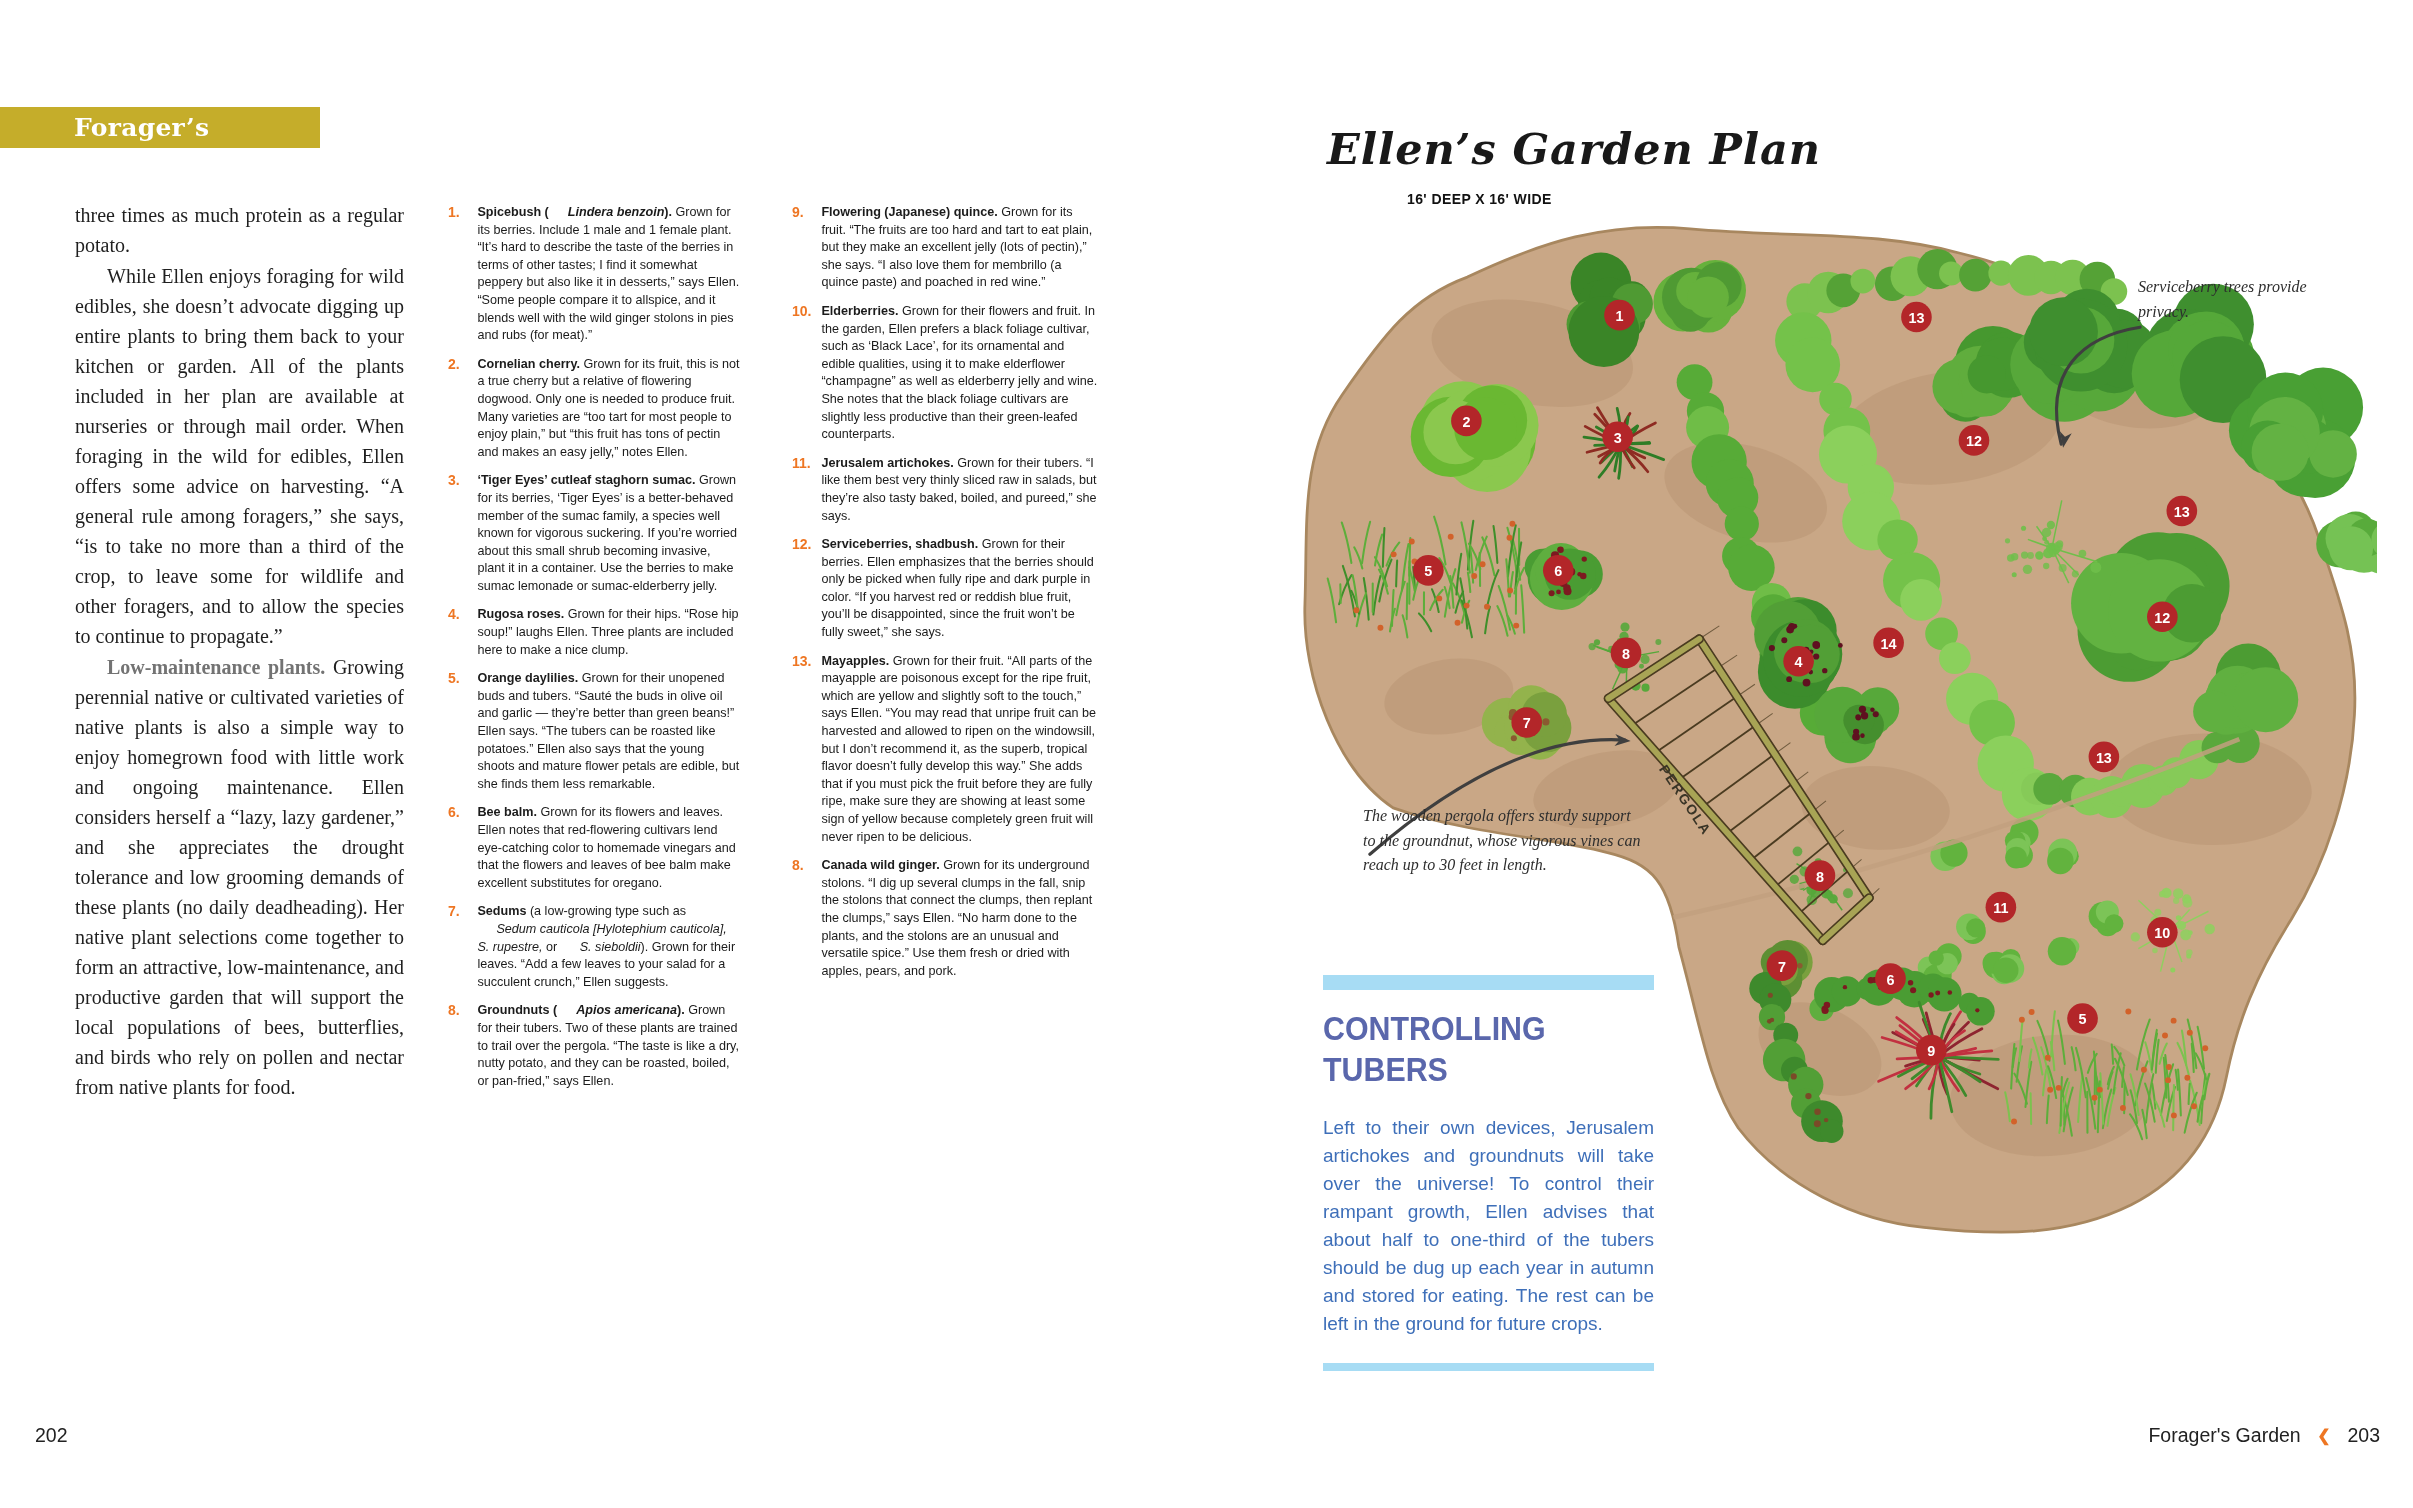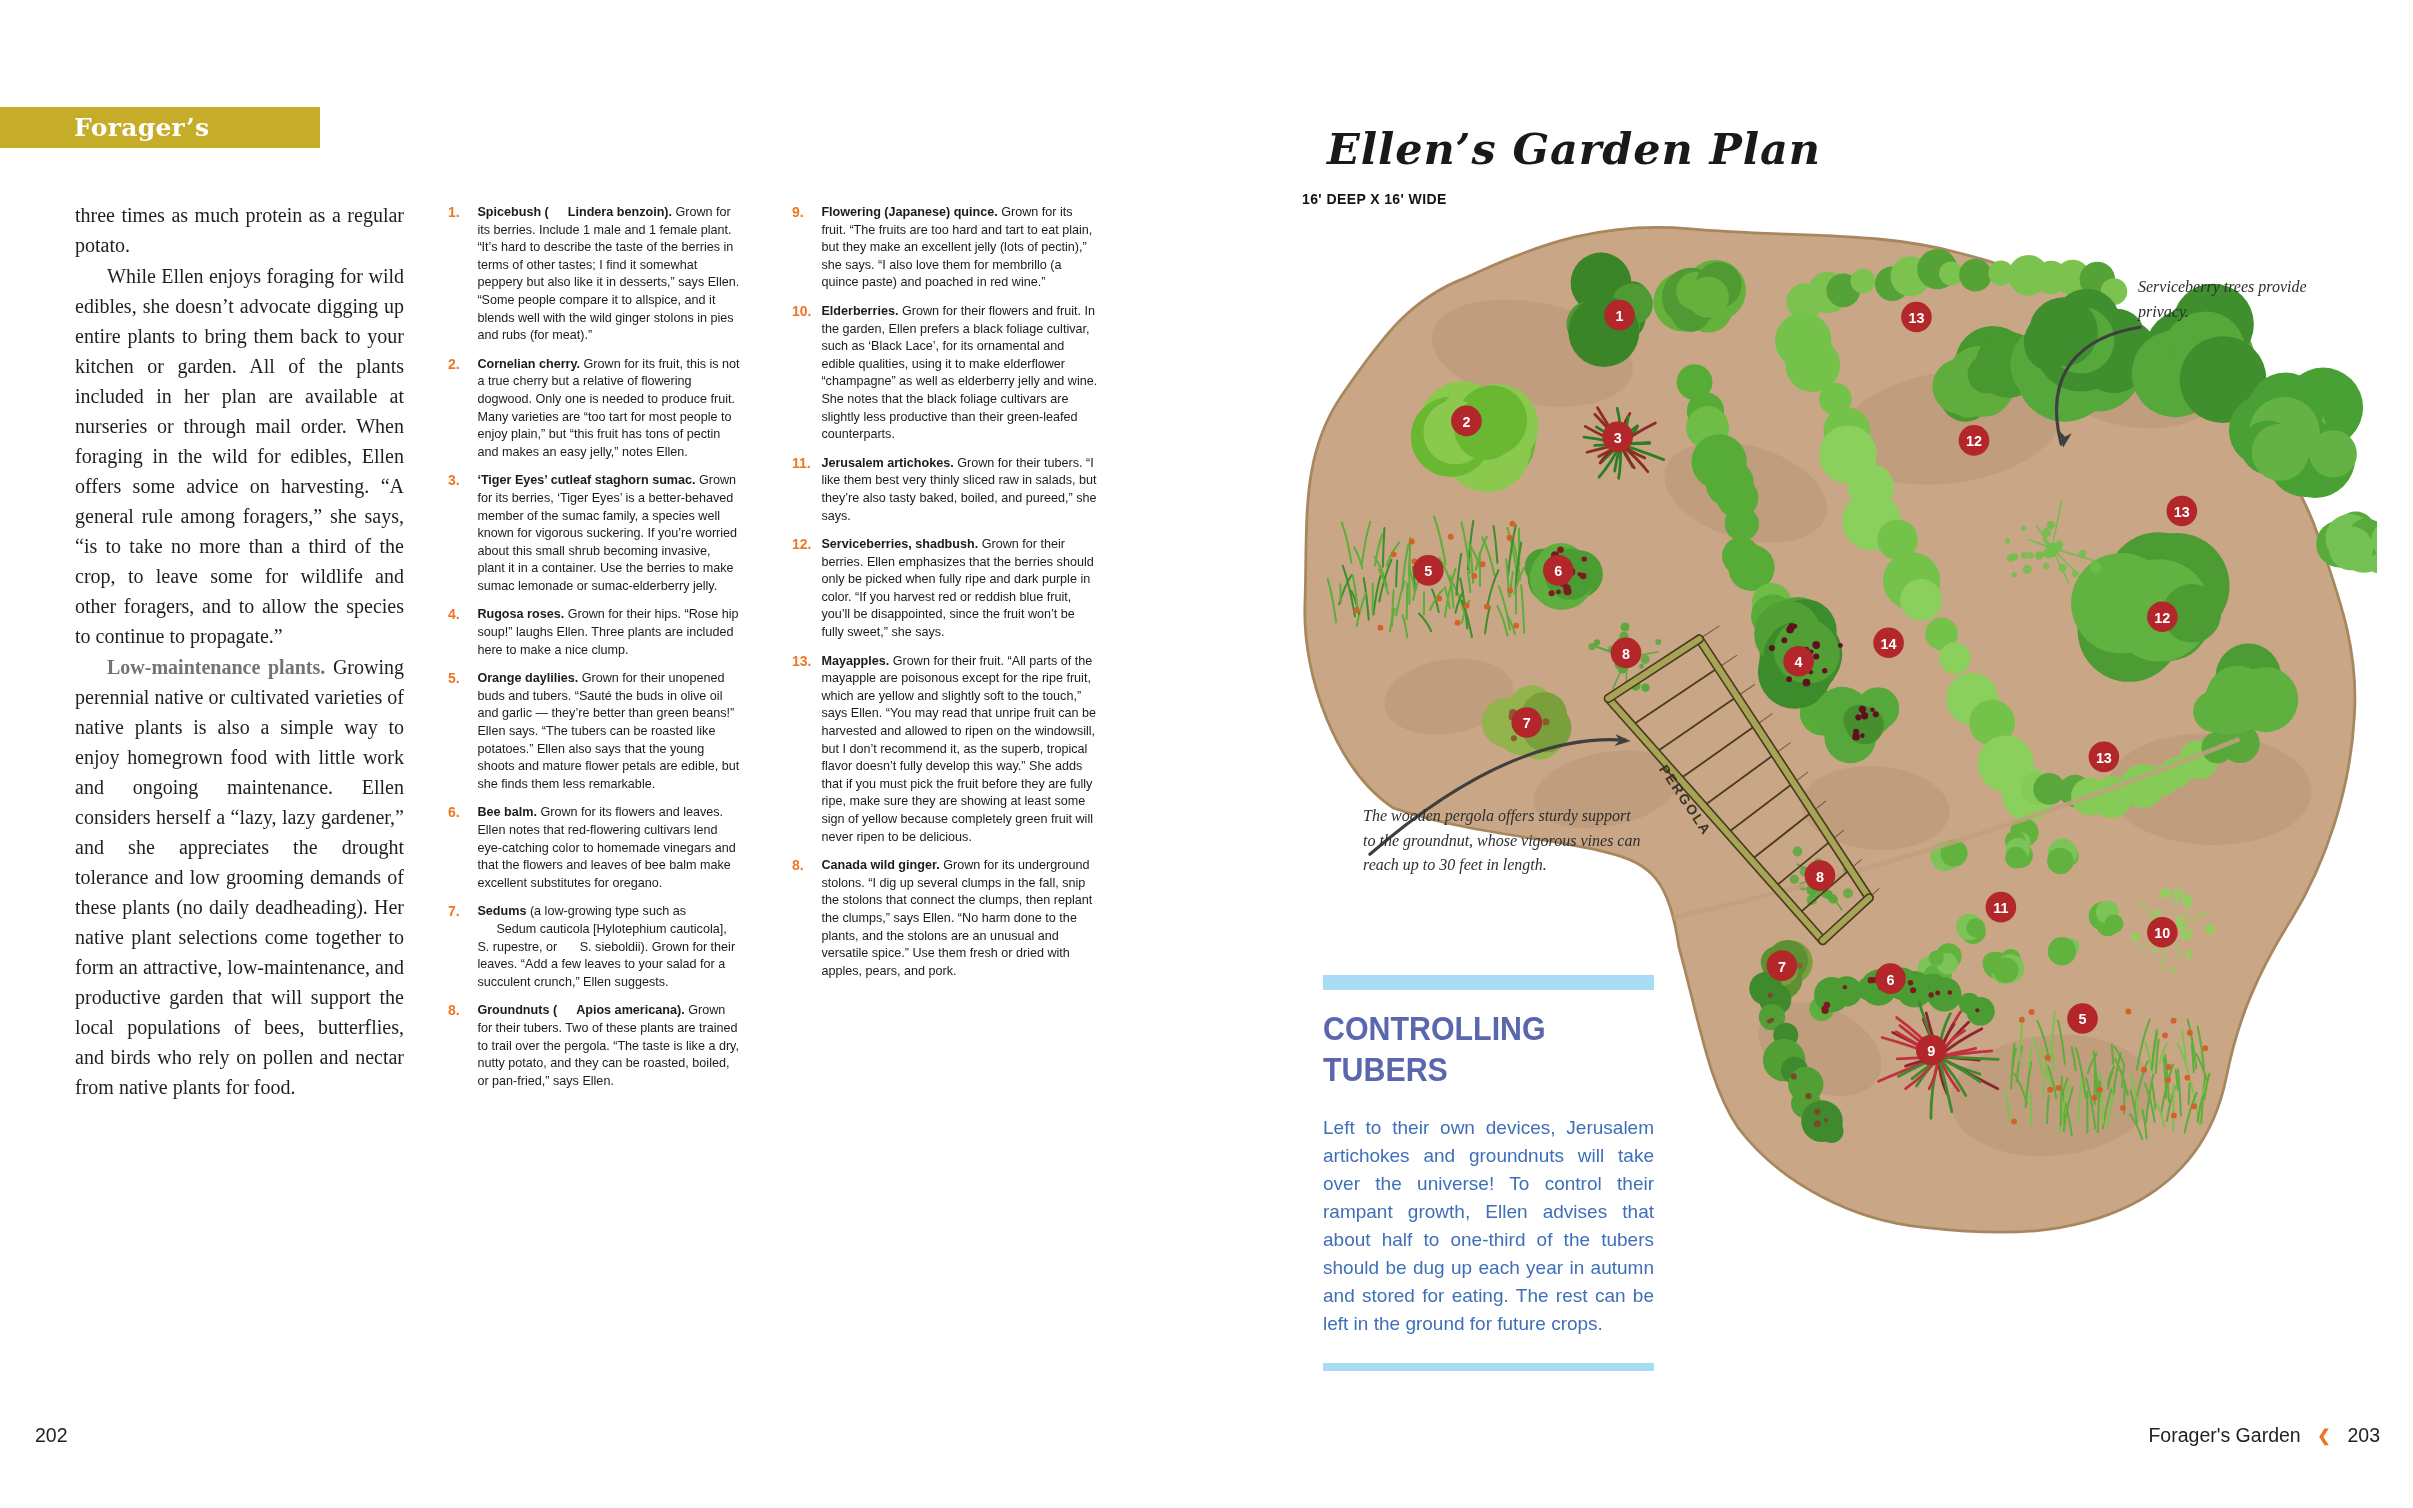--- a/index.html
+++ b/index.html
@@ -18,25 +18,25 @@
   .lead{font-weight:bold;color:#737373;}
 
   .list-col{position:absolute;top:204px;font-family:"Liberation Sans",sans-serif;
       font-size:12.6px;line-height:17.6px;color:#1b1b1b;}
   .col1{left:448px;width:293px;}
   .col2{left:792px;width:308px;}
   .pl-item{display:flex;margin-bottom:11px;}
   .pl-num{flex:0 0 22px;width:22px;margin-right:7.4px;color:#ee7623;font-weight:bold;font-size:14px;}
   .pl-text{flex:1;}
   .pl-text .b{font-weight:bold;}
-  .pl-text .i{padding-left:19px;}
+  .pl-text .i{font-style:italic;padding-left:19px;}
 
   .plan-title{position:absolute;left:1327px;top:124px;font-family:"DejaVu Serif",serif;
       font-style:italic;font-weight:600;font-size:43px;color:#191919;letter-spacing:0.9px;}
-  .plan-subtitle{position:absolute;left:1302px;top:191px;font-family:"Liberation Sans",sans-serif;
+  .plan-subtitle{position:absolute;left:1407px;top:191px;font-family:"Liberation Sans",sans-serif;
       font-weight:bold;font-size:14px;letter-spacing:0.4px;color:#111;}
 
   #plan-svg{position:absolute;left:1300px;top:214px;}
 
   .note{position:absolute;font-style:italic;font-size:16px;line-height:24.6px;color:#2e2e2e;}
   .note-serviceberry{left:2138px;top:275px;width:172px;}
   .note-pergola{left:1363px;top:804px;width:280px;}
 
   .box-bar{position:absolute;left:1323px;background:#a7dcf4;}
   .bar-top{top:975px;width:331px;height:15px;}

